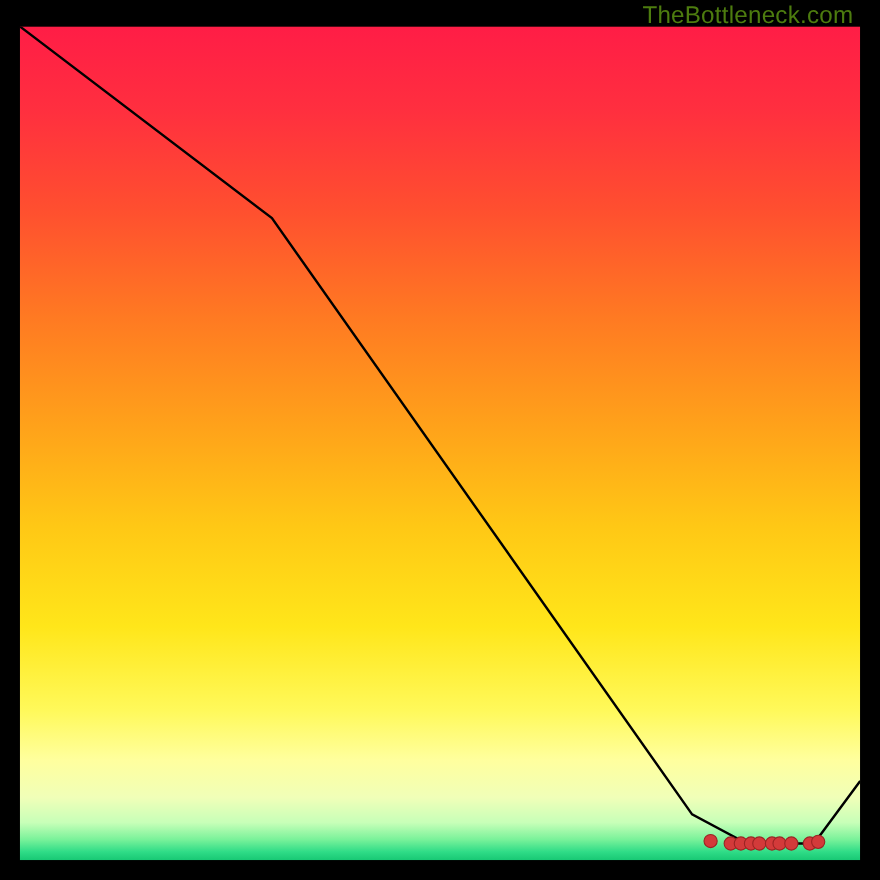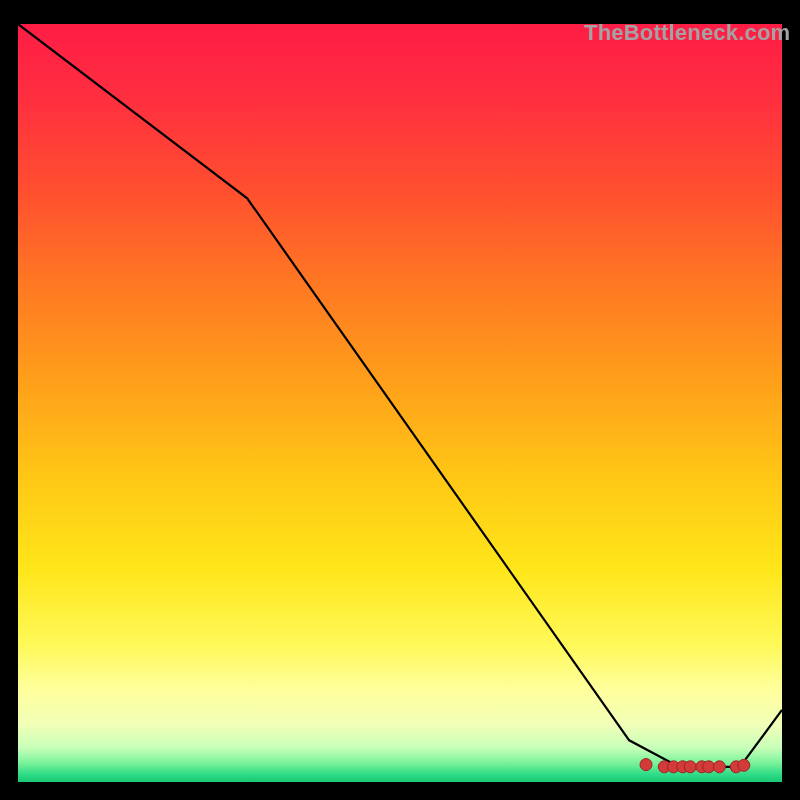--- a/index.html
+++ b/index.html
@@ -22,24 +22,23 @@
     position: absolute;
     left: 18px;
     top: 24px;
     width: 764px;
     height: 758px;
   }
   .watermark {
     position: absolute;
     font-family: Arial, Helvetica, sans-serif;
     font-size: 22px;
-    font-weight: 700;
-    color: #a3a3a3;
+    font-weight: 400;
+    color: #4d7c0f;
     letter-spacing: 0.2px;
-    margin-top: 19px;
   }
 </style>
 </head>
 <body>
 
 <div class="frame">
   <svg class="plot" viewBox="0 0 764 758" preserveAspectRatio="none">
     <defs>
       <linearGradient id="bg-grad" x1="0" y1="0" x2="0" y2="1">
           <stop offset="0%" stop-color="#ff1d46"></stop>

